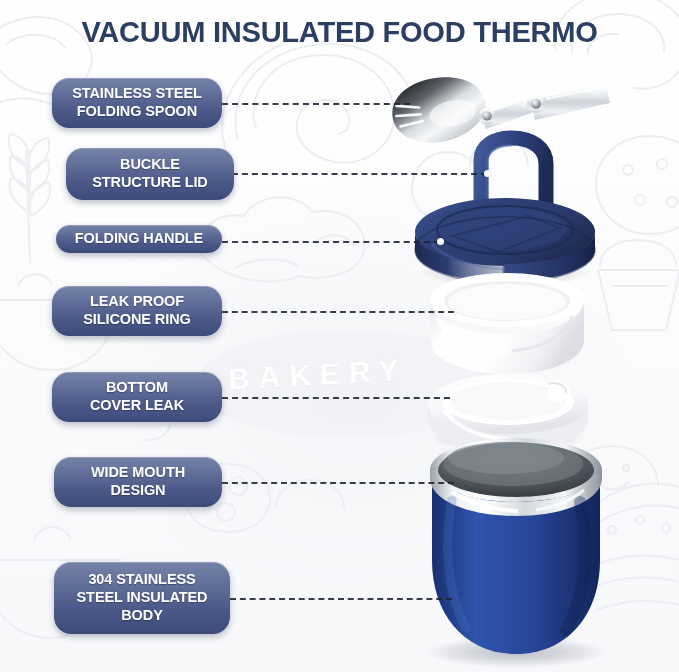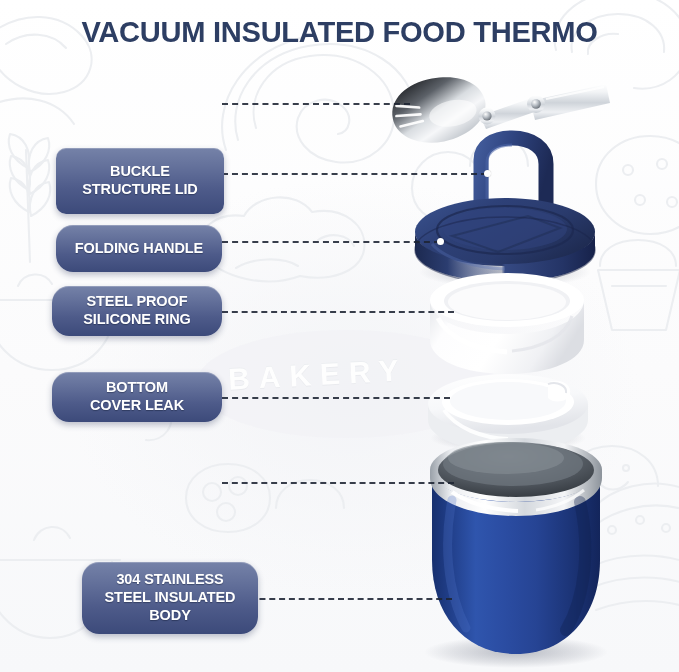--- a/index.html
+++ b/index.html
@@ -373,30 +373,34 @@
   <div class="leader" style="left:222px; top:173px;  width:265px;"></div>
   <div class="leader" style="left:222px; top:241px;  width:218px;"></div>
   <div class="leader" style="left:222px; top:311px;  width:232px;"></div>
   <div class="leader" style="left:222px; top:397px;  width:228px;"></div>
   <div class="leader" style="left:222px; top:482px;  width:232px;"></div>
   <div class="leader" style="left:230px; top:598px;  width:222px;"></div>
 
   <div class="dot" style="left:484px; top:170px;"></div>
   <div class="dot" style="left:437px; top:238px;"></div>
 
-
-  <div class="pill" style="left:56px; top:148px; width:168px; height:66px;border-radius:10px;">BUCKLE
+  <div class="pill" style="left:52px; top:78px; width:170px; height:50px;">STAINLESS STEEL
+FOLDING SPOON</div>
+
+  <div class="pill" style="left:66px; top:148px; width:168px; height:52px;">BUCKLE
 STRUCTURE LID</div>
 
-  <div class="pill" style="left:56px; top:225px; width:166px; height:47px;">FOLDING HANDLE</div>
-
-  <div class="pill" style="left:52px; top:286px; width:170px; height:50px;">STEEL PROOF
+  <div class="pill" style="left:56px; top:225px; width:166px; height:28px;">FOLDING HANDLE</div>
+
+  <div class="pill" style="left:52px; top:286px; width:170px; height:50px;">LEAK PROOF
 SILICONE RING</div>
 
   <div class="pill" style="left:52px; top:372px; width:170px; height:50px;">BOTTOM
 COVER LEAK</div>
 
-
-  <div class="pill" style="left:54px; top:562px; width:176px; height:72px;margin-left:28px;">304 STAINLESS
+  <div class="pill" style="left:54px; top:457px; width:168px; height:50px;">WIDE MOUTH
+DESIGN</div>
+
+  <div class="pill" style="left:54px; top:562px; width:176px; height:72px;">304 STAINLESS
 STEEL INSULATED
 BODY</div>
 
 </div>
 
 </body></html>

